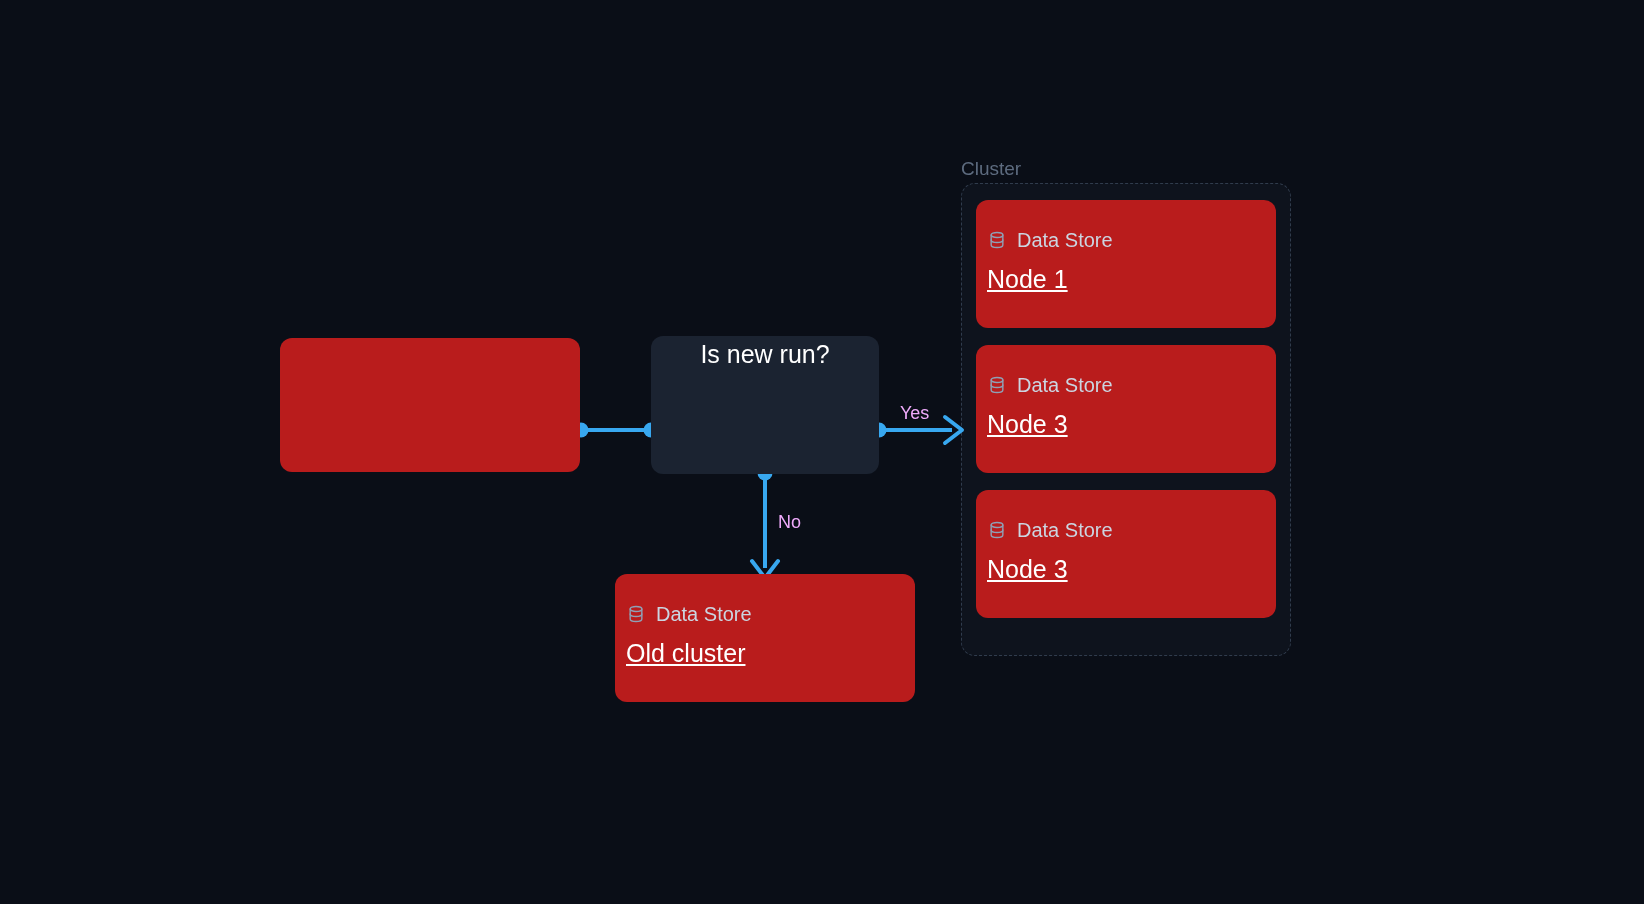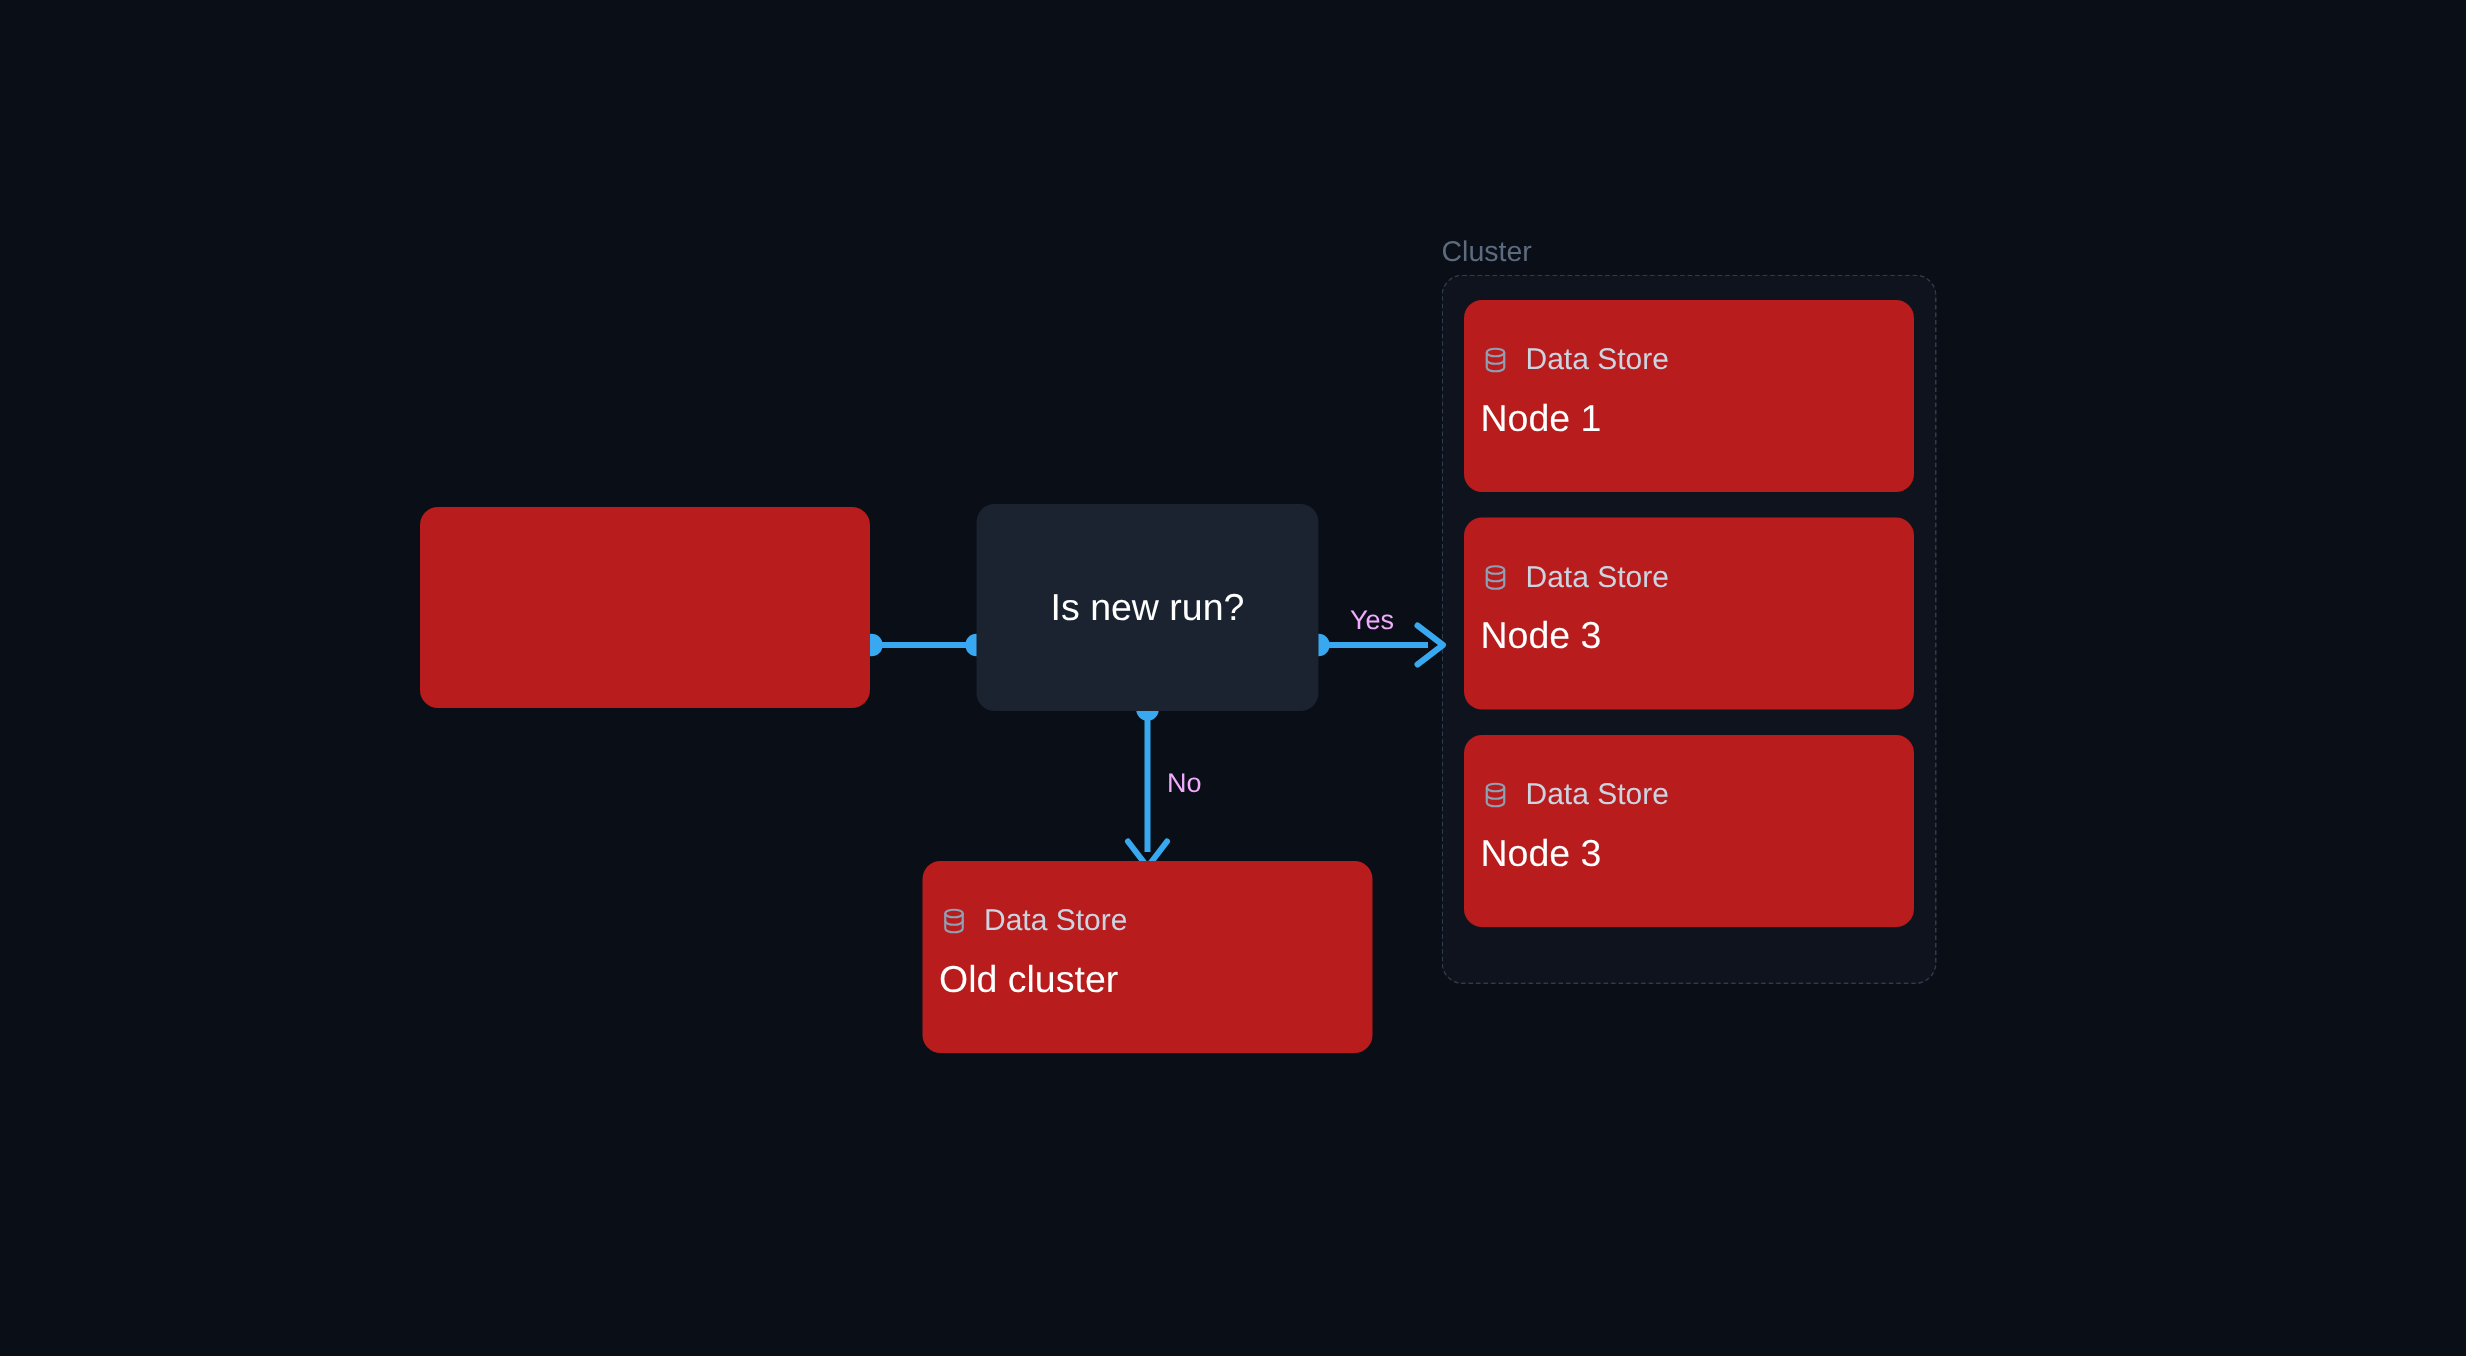--- a/index.html
+++ b/index.html
@@ -33,40 +33,41 @@
     position: absolute;
     box-sizing: border-box;
     background: #b91c1c;
     border-radius: 12px;
     z-index: 2;
     padding: 28px 24px 0 11px;
   }
   .node.decision {
     background: #1b2331;
     display: flex;
-    align-items: center;
+    align-items: flex-start;
     justify-content: center;
     padding: 3px;
   }
   .node-head {
     display: flex;
     align-items: center;
     gap: 10px;
     color: #cbd5e1;
     font-size: 20px;
     line-height: 24px;
     white-space: nowrap;
   }
   .node-head svg { display: block; }
   .node-title {
     margin-top: 12px;
     color: #ffffff;
     font-size: 25px;
     line-height: 30px;
     white-space: nowrap;
+    text-decoration: underline;
   }
   .decision-title {
     color: #ffffff;
     font-size: 25px;
     line-height: 30px;
     white-space: nowrap;
   }
   .cluster {
     position: absolute;
     box-sizing: border-box;

